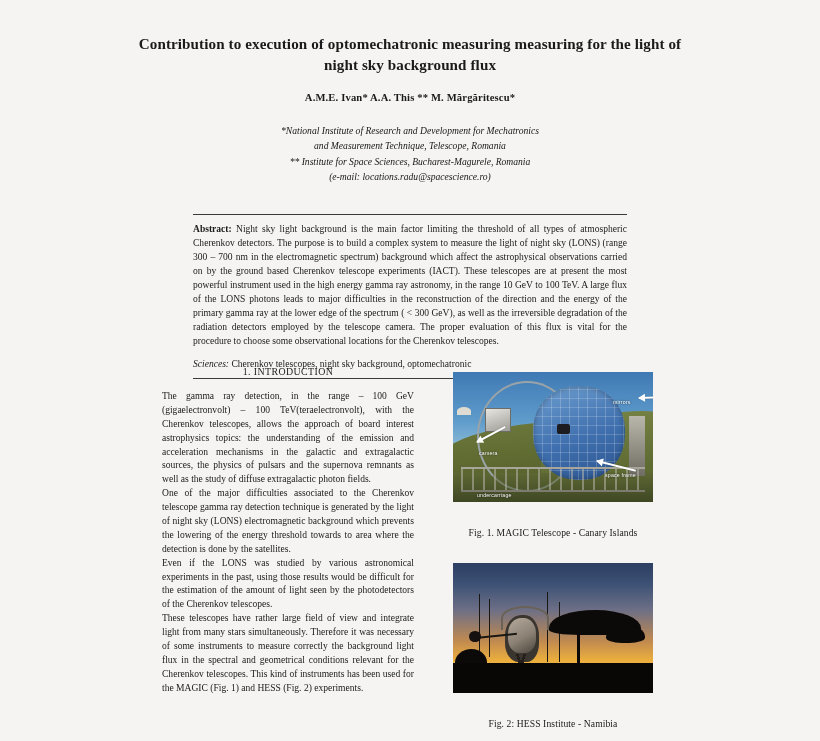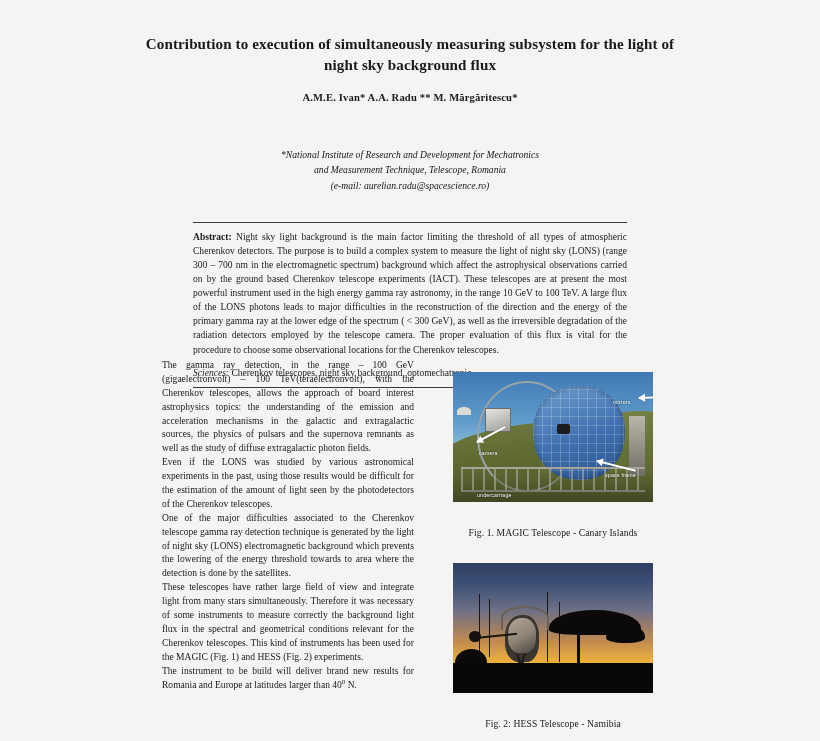--- a/index.html
+++ b/index.html
@@ -36,21 +36,21 @@
   }
   .authors {
     margin-top: 16px;
     font-size: 10.6px;
     font-weight: bold;
     letter-spacing: 0.15px;
   }
 
   
   .affiliations {
-    margin-top: 44px;
+    margin-top: 20px;
     text-align: center;
     font-style: italic;
     font-size: 9.6px;
     line-height: 1.62;
     color: #171717;
   }
   .affiliations div { white-space: nowrap; }
 
   
   .abstract-wrap {
@@ -333,49 +333,50 @@
     background: #0c0a08;
     border-radius: 60% 55% 30% 30% / 85% 85% 25% 25%;
   }
 </style>
 </head>
 <body>
 
 <div class="page">
 
   <div class="title-block">
-    <h1 class="doc-title">Contribution to execution of simultaneously measuring subsystem for the light of night sky background flux</h1>
-    <div class="authors">A.M.E. Ivan* A.A. Radu ** M. Mărgăritescu*</div>
+    <h1 class="doc-title">Contribution to execution of optomechatronic measuring measuring for the light of night sky background flux</h1>
+    <div class="authors">A.M.E. Ivan* A.A. This ** M. Mărgăritescu*</div>
   </div>
 
   <div class="affiliations">
     <div>*National Institute of Research and Development for Mechatronics</div>
     <div>and Measurement Technique, Telescope, Romania</div>
-    <div>(e-mail: aurelian.radu@spacescience.ro)</div>
+    <div>** Institute for Space Sciences, Bucharest-Magurele, Romania</div>
+    <div>(e-mail: locations.radu@spacescience.ro)</div>
   </div>
 
   <div class="abstract-wrap">
     <div class="rule"></div>
     <div class="abstract-body">
       <span class="lead">Abstract:</span><span> Night sky light background is the main factor limiting the threshold of all types of atmospheric Cherenkov detectors. The purpose is to build a complex system to measure the light of night sky (LONS) (range 300 – 700 nm in the electromagnetic spectrum) background which affect the astrophysical observations carried on by the ground based Cherenkov telescope experiments (IACT). These telescopes are at present the most powerful instrument used in the high energy gamma ray astronomy, in the range 10 GeV to 100 TeV. A large flux of the LONS photons leads to major difficulties in the reconstruction of the direction and the energy of the primary gamma ray at the lower edge of the spectrum ( &lt; 300 GeV), as well as the irreversible degradation of the radiation detectors employed by the telescope camera. The proper evaluation of this flux is vital for the procedure to choose some observational locations for the Cherenkov telescopes.</span>
     </div>
     <div class="keywords">
       <span class="kw-label">Sciences:</span><span> Cherenkov telescopes, night sky background, optomechatronic</span>
     </div>
     <div class="rule"></div>
   </div>
 
   <div class="columns">
 
     <div class="col-left">
+      <div class="section-head">1. INTRODUCTION</div>
       <p class="body-par">The gamma ray detection, in the range – 100 GeV (gigaelectronvolt) – 100 TeV(teraelectronvolt), with the Cherenkov telescopes, allows the approach of board interest astrophysics topics: the understanding of the emission and acceleration mechanisms in the galactic and extragalactic sources, the physics of pulsars and the supernova remnants as well as the study of diffuse extragalactic photon fields.</p>
+      <p class="body-par">One of the major difficulties associated to the Cherenkov telescope gamma ray detection technique is generated by the light of night sky (LONS) electromagnetic background which prevents the lowering of the energy threshold towards to area where the detection is done by the satellites.</p>
       <p class="body-par">Even if the LONS was studied by various astronomical experiments in the past, using those results would be difficult for the estimation of the amount of light seen by the photodetectors of the Cherenkov telescopes.</p>
-      <p class="body-par">One of the major difficulties associated to the Cherenkov telescope gamma ray detection technique is generated by the light of night sky (LONS) electromagnetic background which prevents the lowering of the energy threshold towards to area where the detection is done by the satellites.</p>
       <p class="body-par">These telescopes have rather large field of view and integrate light from many stars simultaneously. Therefore it was necessary of some instruments to measure correctly the background light flux in the spectral and geometrical conditions relevant for the Cherenkov telescopes. This kind of instruments has been used for the MAGIC (Fig. 1) and HESS (Fig. 2) experiments.</p>
-      <p class="body-par"><span>The instrument to be build will deliver brand new results for Romania and Europe at latitudes larger than 40</span><sup class="deg">0</sup><span> N.</span></p>
     </div>
 
     <div class="col-right">
 
       <div class="figure">
         <div class="photo">
           <div class="magic-sky"></div>
           <div class="magic-hill"></div>
           <div class="magic-hill2"></div>
           <div class="magic-dome"></div>
@@ -413,18 +414,18 @@
           <div class="hess-cam"></div>
           <div class="hess-legs"></div>
           <div class="hess-tree">
             <div class="canopy"></div>
             <div class="canopy2"></div>
             <div class="trunk"></div>
           </div>
           <div class="hess-bush"></div>
           <div class="hess-ground"></div>
         </div>
-        <div class="fig-caption">Fig. 2: HESS Telescope - Namibia</div>
+        <div class="fig-caption">Fig. 2: HESS Institute - Namibia</div>
       </div>
 
     </div>
   </div>
 </div>
 
 </body></html>

